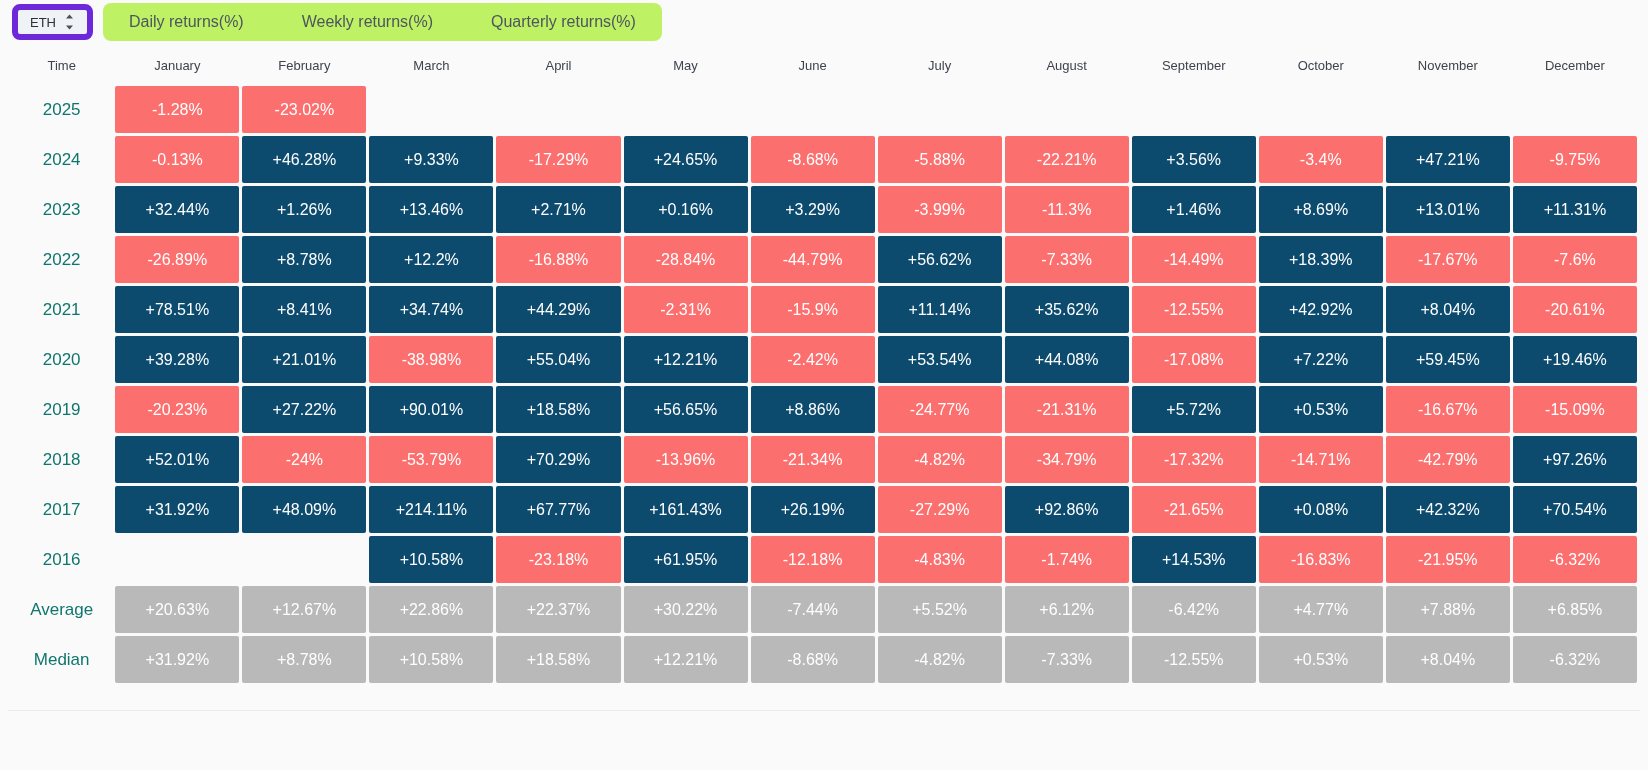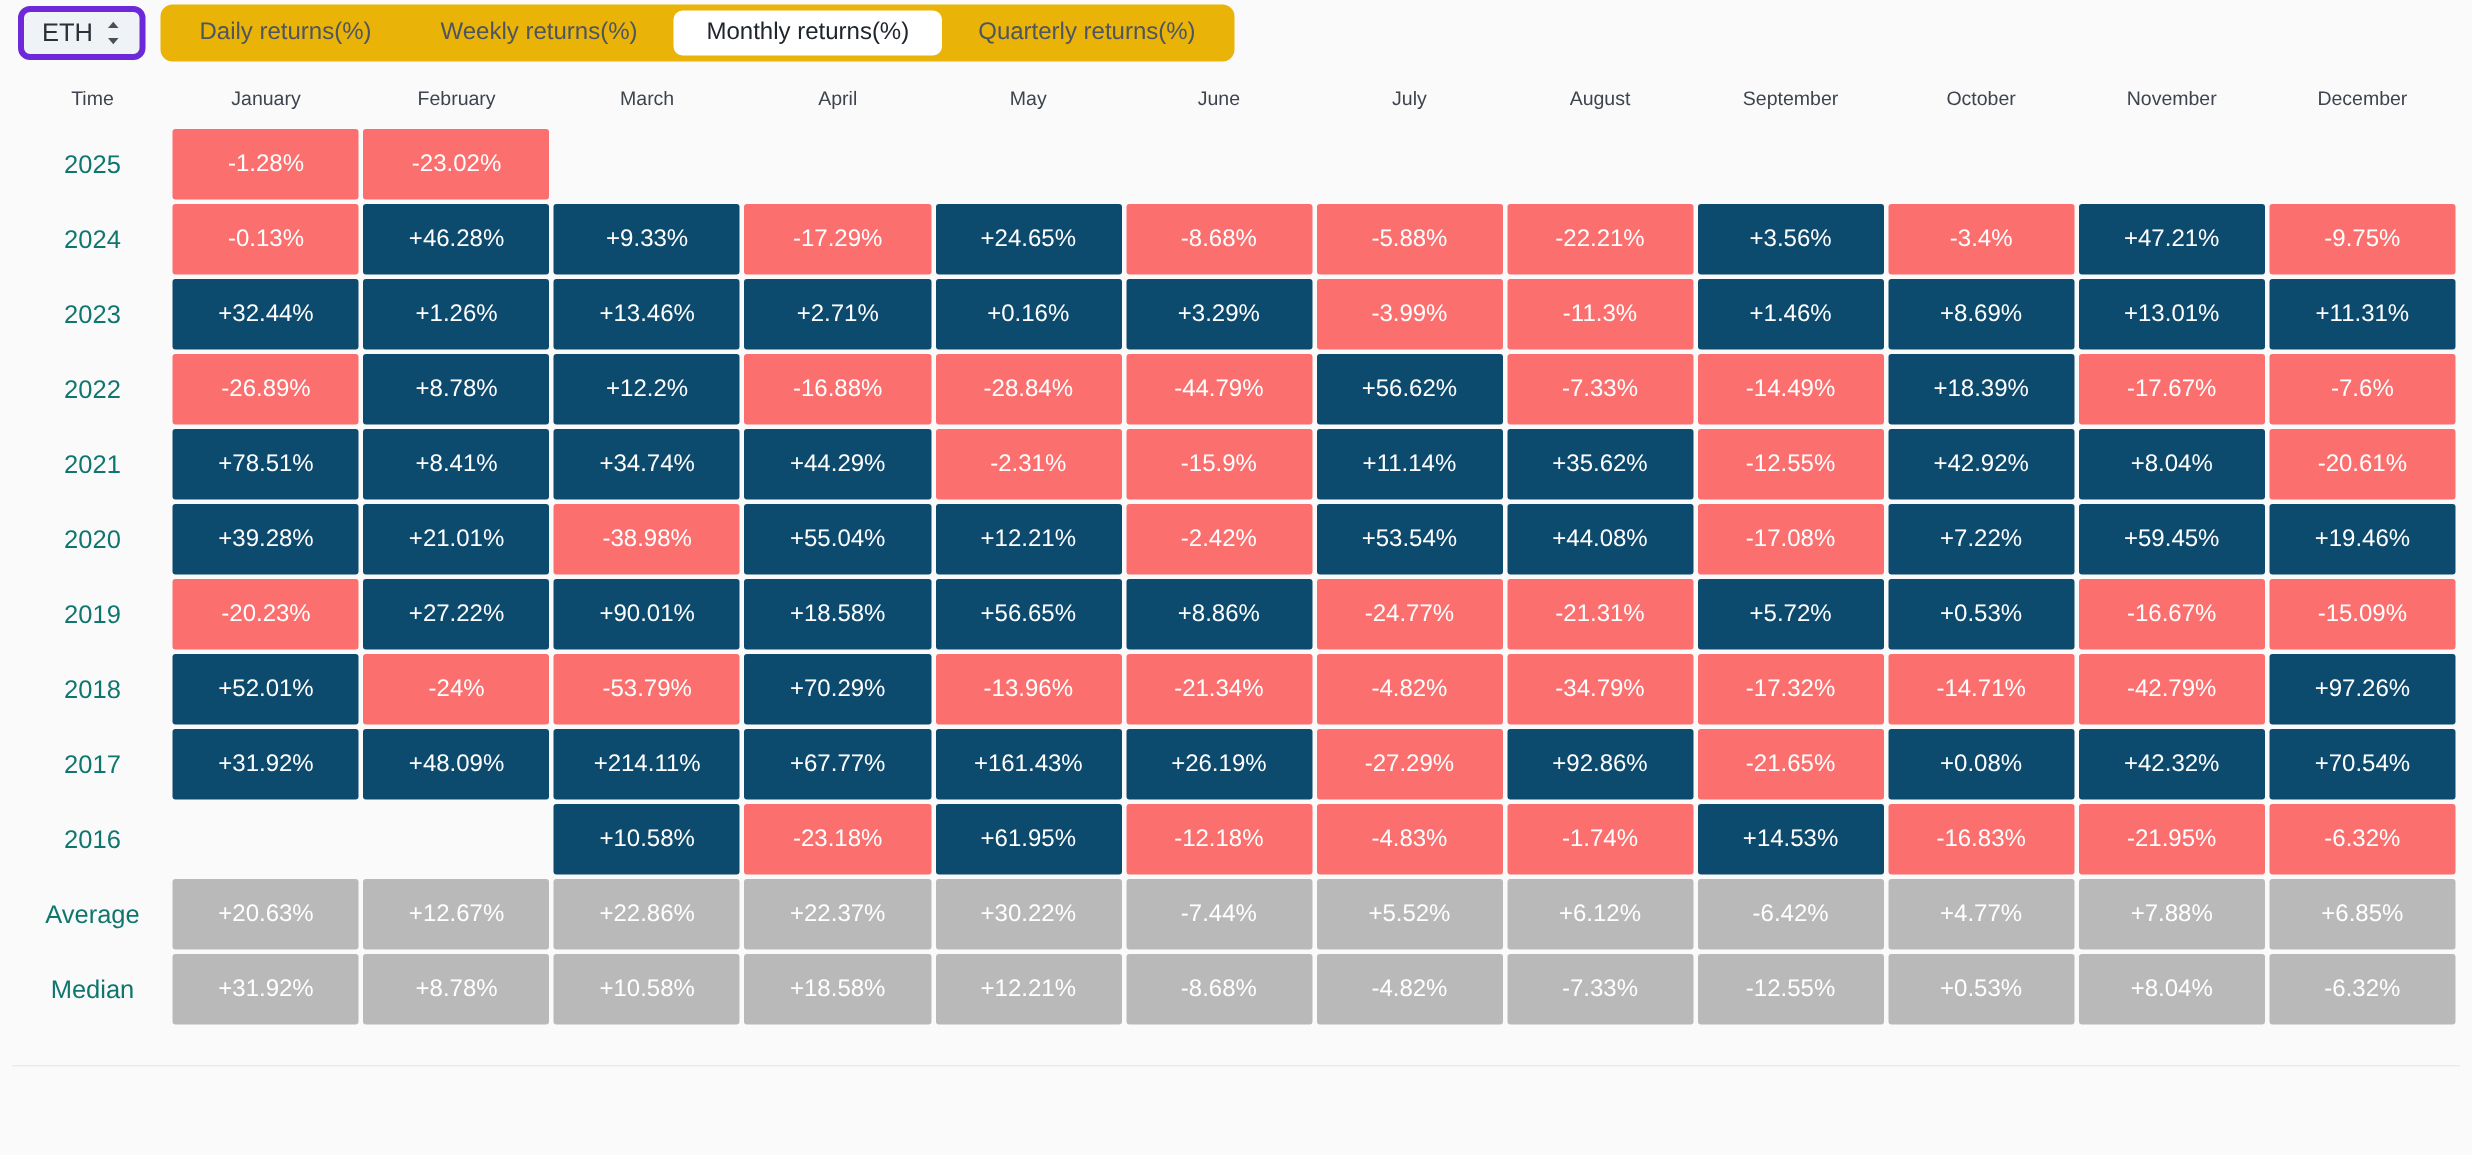--- a/index.html
+++ b/index.html
@@ -31,42 +31,42 @@
 
   .symbol-select {
     display: flex;
     align-items: center;
     justify-content: center;
     gap: 8px;
     height: 36px;
     min-width: 72px;
     padding: 0 12px;
     background: #f0f3f5;
-    border: 4px solid #6d28d9;
+    border: 6px solid #6d28d9;
     border-radius: 8px;
-    font-size: 17px;
+    font-size: 13px;
     color: #2b3139;
     cursor: pointer;
   }
   .symbol-select .caret {
     display: inline-flex;
     flex-direction: column;
     line-height: 0.62;
     font-size: 11px;
     color: #4a5058;
   }
 
   .tabs {
     display: flex;
     align-items: center;
     height: 38px;
-    background: #eab308;
+    background: #bef264;
     border-radius: 8px;
     padding: 4px;
-    gap: 2px;
+    gap: 14px;
   }
   .tab {
     display: flex;
     align-items: center;
     justify-content: center;
     height: 30px;
     padding: 0 22px;
     border-radius: 6px;
     font-size: 16px;
     color: #4e5560;
@@ -154,23 +154,20 @@
         </svg>
       </span>
     </div>
 
     <div class="tabs">
       <div class="tab">
         <span>Daily returns(%)</span>
       </div>
       <div class="tab">
         <span>Weekly returns(%)</span>
-      </div>
-      <div class="tab active">
-        <span>Monthly returns(%)</span>
       </div>
       <div class="tab">
         <span>Quarterly returns(%)</span>
       </div>
     </div>
 
   </div>
 
   <div class="table-wrap">
     <table class="returns">

